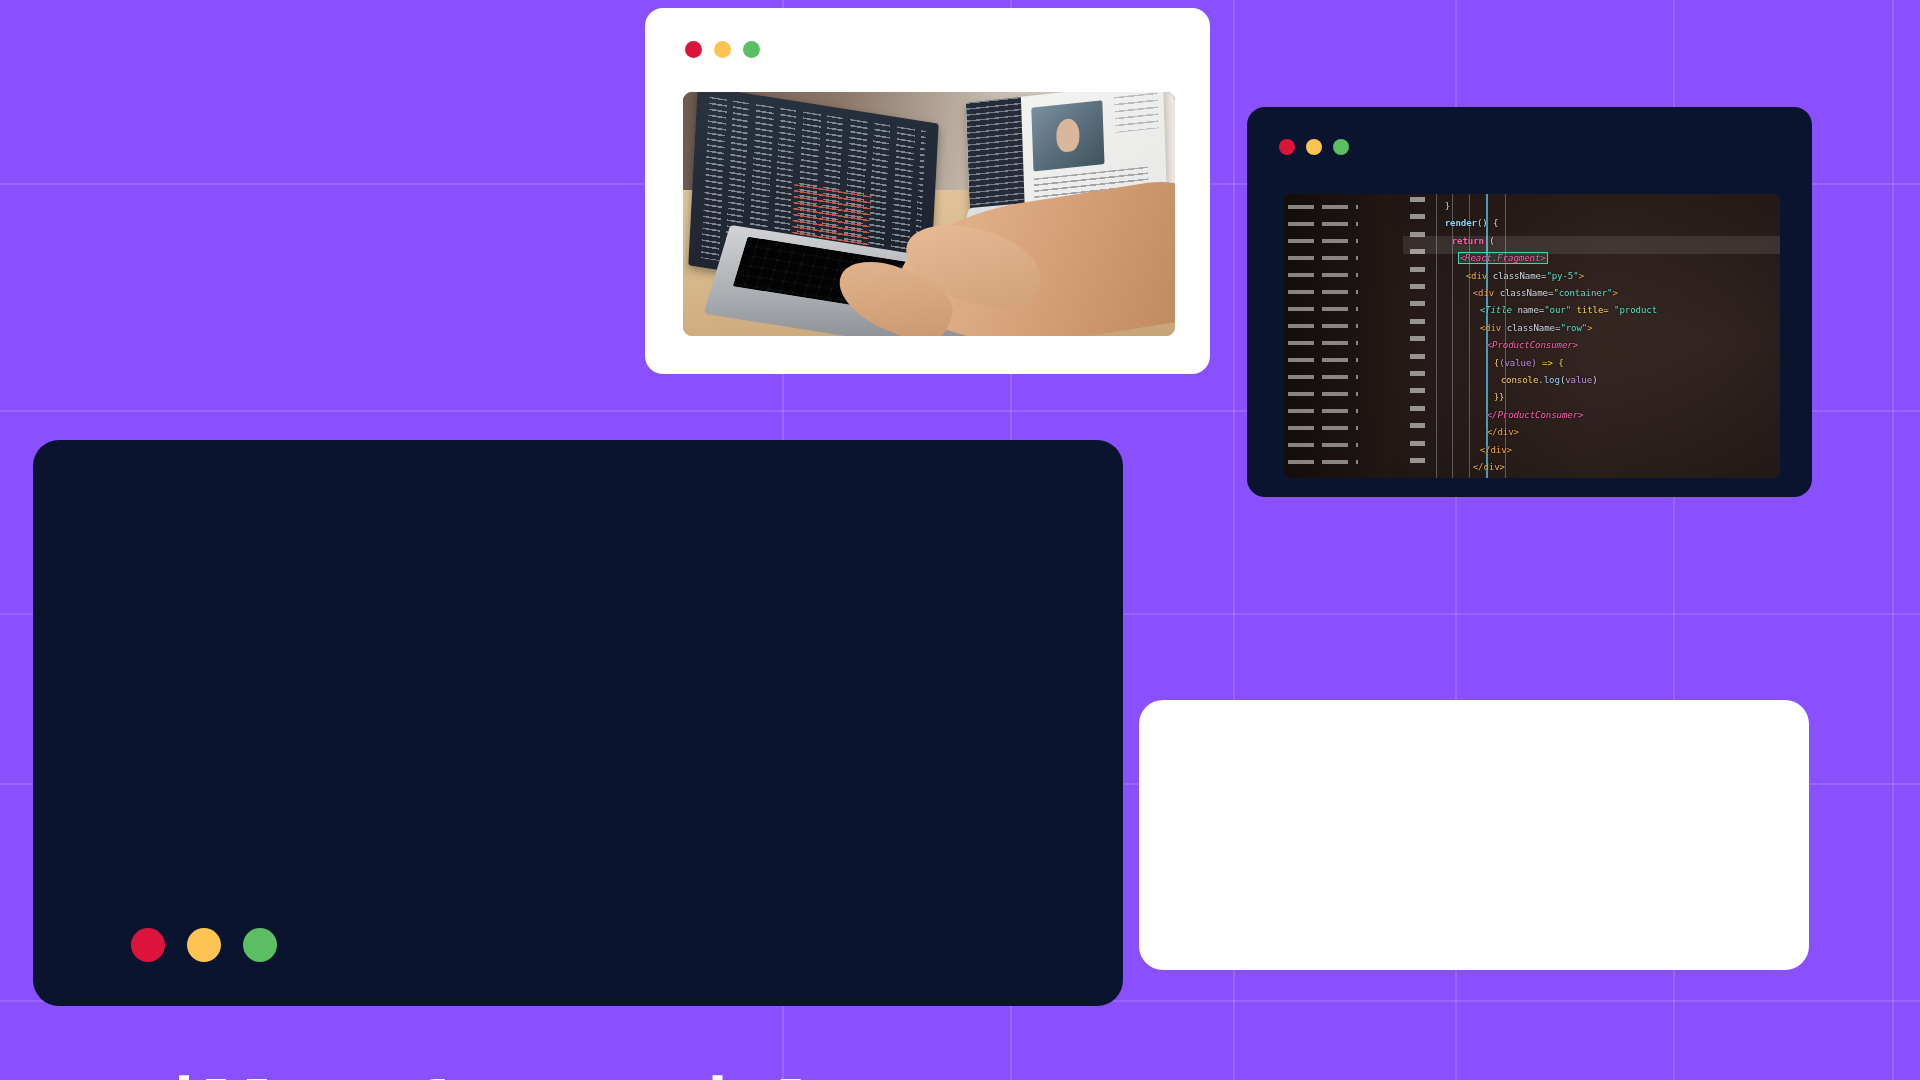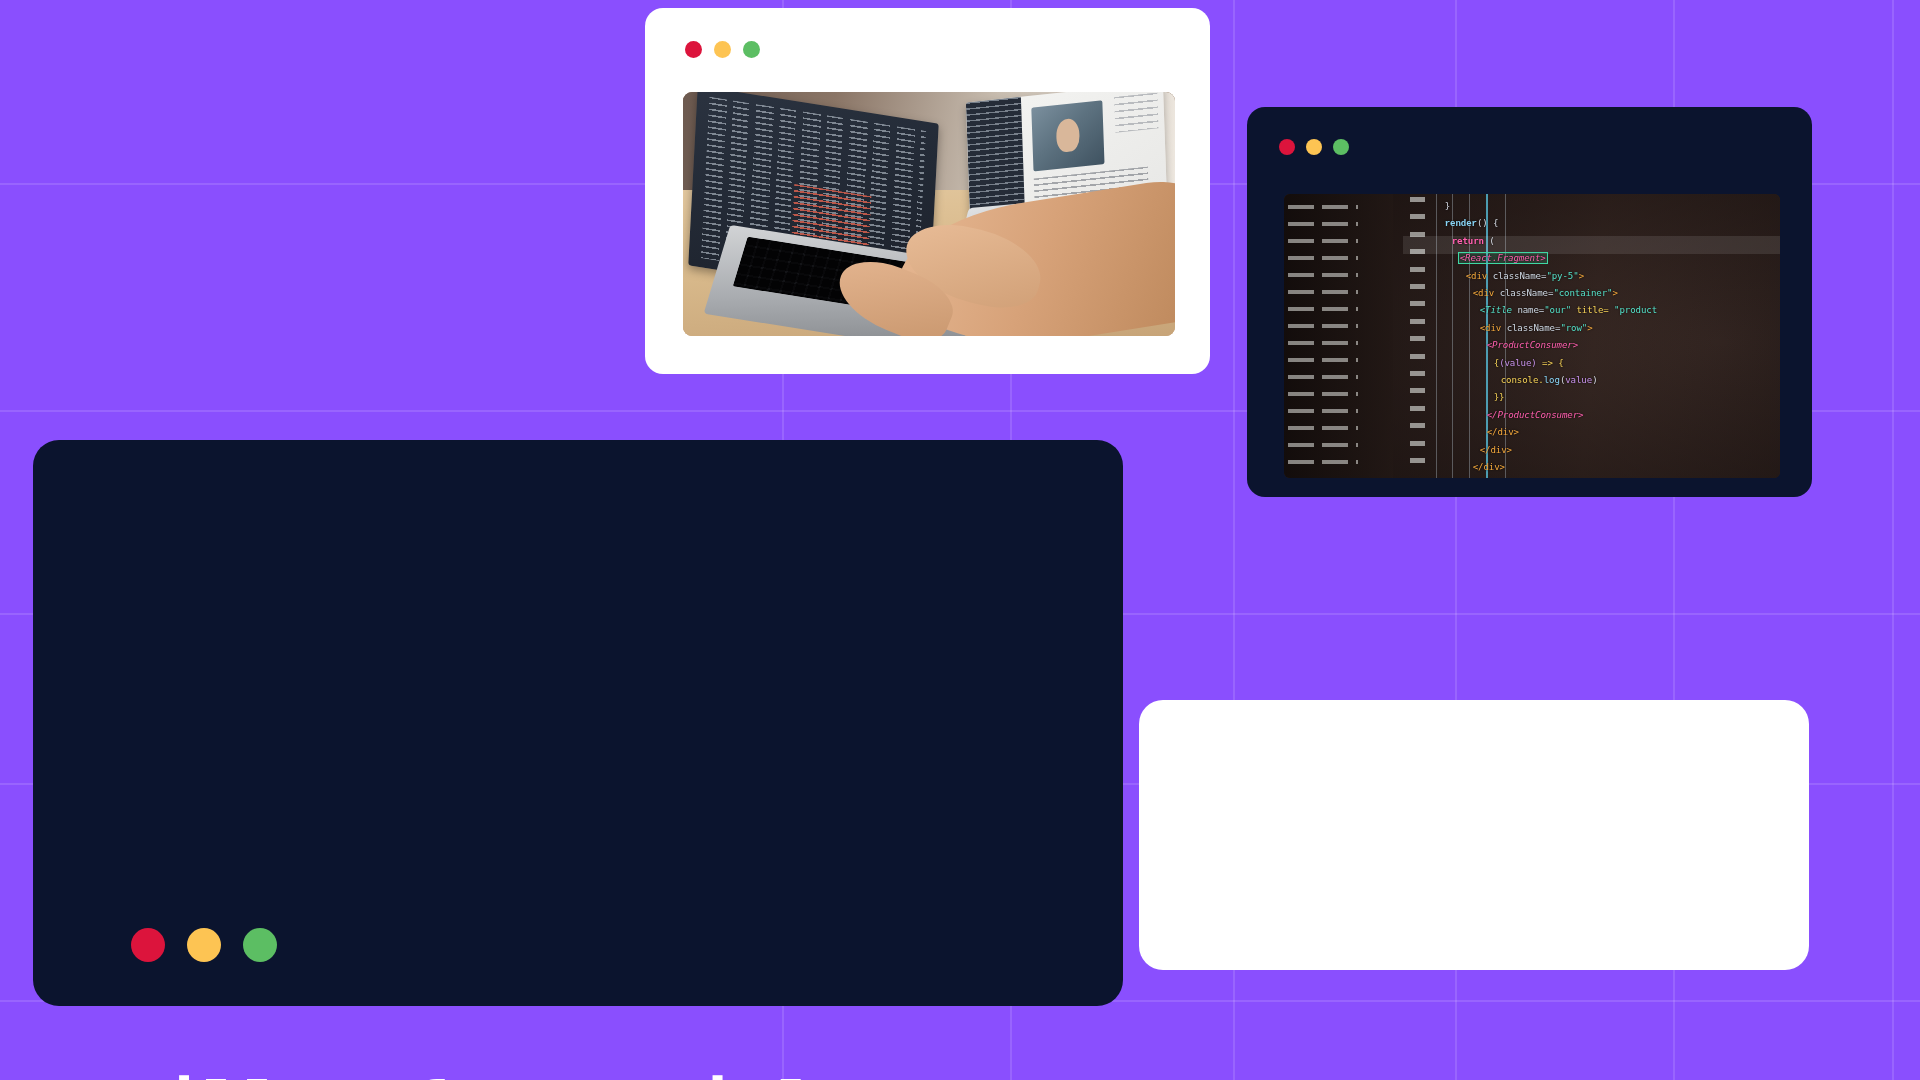--- a/index.html
+++ b/index.html
@@ -292,21 +292,21 @@
     right: 0;
     font-family: "DejaVu Sans Mono", "Liberation Mono", monospace;
     font-size: 9.1px;
     line-height: 17.4px;
     white-space: pre;
     text-shadow: 0 0 2px rgba(0,0,0,0.85);
     letter-spacing: -0.1px;
   }
   .code-text .ln { display: block; }
   .tk-key   { color: #ff5fae; font-weight: bold; }
-  .tk-fn    { color: #8ad6f8; font-weight: bold; font-family: Liberation Mono, monospace; }
+  .tk-fn    { color: #8ad6f8; font-weight: bold; }
   .tk-tag   { color: #f5a93c; }
   .tk-comp  { color: #ff5fae; font-style: italic; }
   .tk-attr  { color: #cfd8e3; }
   .tk-str   { color: #55e0c8; }
   .tk-punct { color: #d8dde6; }
   .tk-var   { color: #f6d257; }
   .tk-meth  { color: #8ad6f8; }
   .tk-param { color: #c792ea; }
   .tk-cyan  { color: #55e0c8; font-style: italic; }
   .tk-brace { color: #f6d257; }

